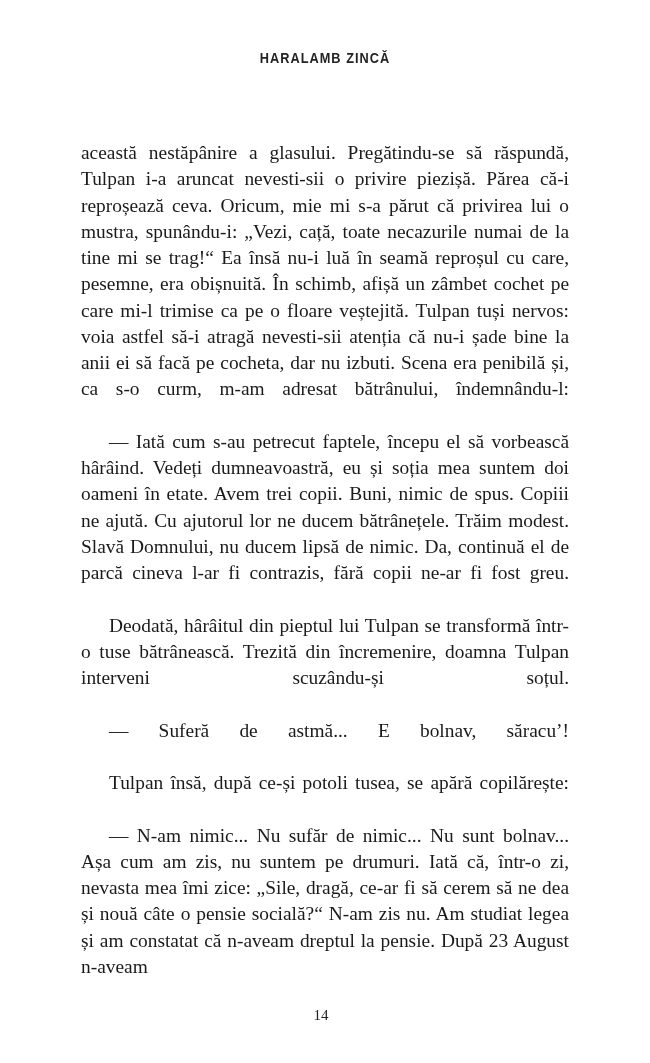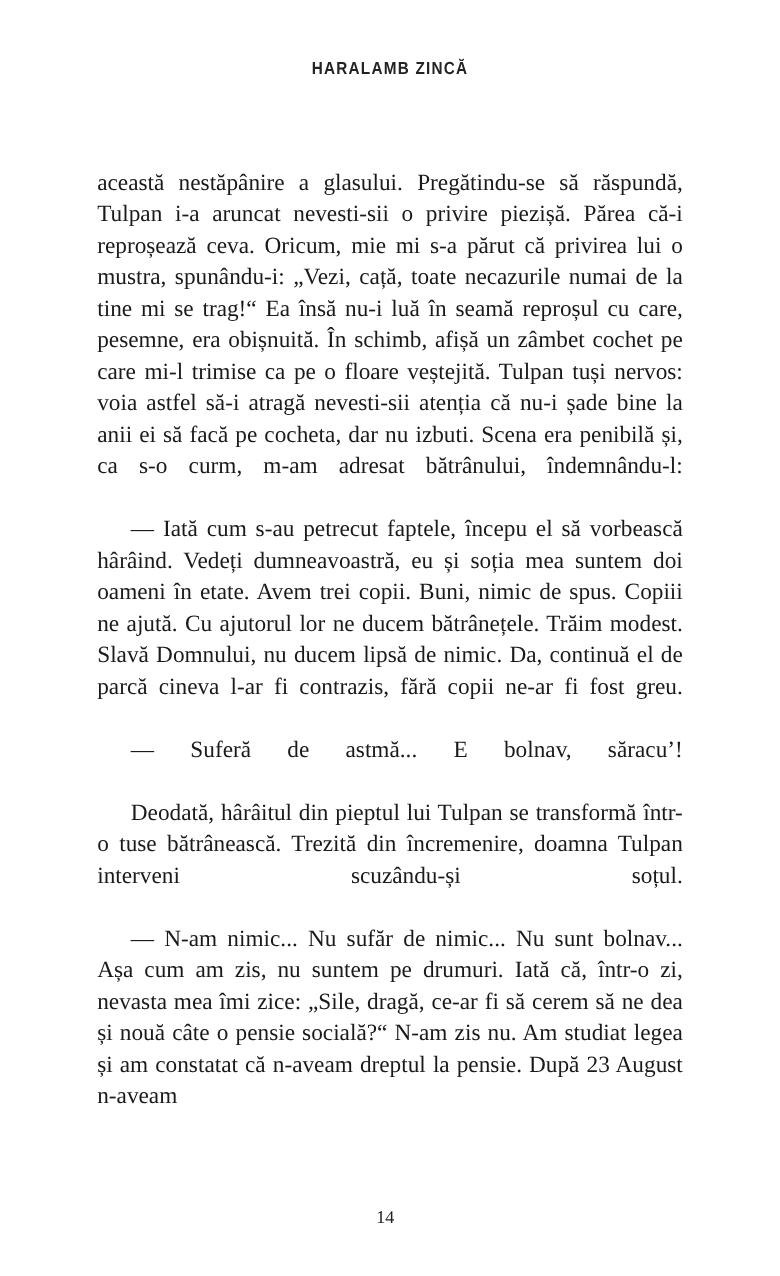--- a/index.html
+++ b/index.html
@@ -77,20 +77,21 @@
 </head>
 <body>
 
 <div class="page">
 
   <div class="running-head">HARALAMB ZINCĂ</div>
 
   <div class="textblock">
     <p class="first">această nestăpânire a glasului. Pregătindu-se să răs­pundă, Tulpan i-a aruncat nevesti-sii o privire piezișă. Părea că-i reproșează ceva. Oricum, mie mi s-a părut că privirea lui o mustra, spunându-i: „Vezi, cață, toate necazurile numai de la tine mi se trag!“ Ea însă nu-i luă în seamă reproșul cu care, pesemne, era obiș­nuită. În schimb, afișă un zâmbet cochet pe care mi-l trimise ca pe o floare veștejită. Tulpan tuși nervos: voia astfel să-i atragă nevesti-sii atenția că nu-i șade bine la anii ei să facă pe cocheta, dar nu izbuti. Scena era penibilă și, ca s-o curm, m-am adresat bătrânului, îndemnându-l:</p>
     <p>— Iată cum s-au petrecut faptele, începu el să vor­bească hârâind. Vedeți dumneavoastră, eu și soția mea suntem doi oameni în etate. Avem trei copii. Buni, nimic de spus. Copiii ne ajută. Cu ajutorul lor ne ducem bătrânețele. Trăim modest. Slavă Domnului, nu ducem lipsă de nimic. Da, continuă el de parcă cineva l-ar fi contrazis, fără copii ne-ar fi fost greu.</p>
+    <p>Deodată, hârâitul din pieptul lui Tulpan se trans­formă într-o tuse bătrânească. Trezită din încreme­nire, doamna Tulpan interveni scuzându-și soțul.</p>
     <p>— Suferă de astmă... E bolnav, săracu’!</p>
-    <p>Deodată, hârâitul din pieptul lui Tulpan se trans­formă într-o tuse bătrânească. Trezită din încreme­nire, doamna Tulpan interveni scuzându-și soțul.</p>
+    <p>Tulpan însă, după ce-și potoli tusea, se apără copilărește:</p>
     <p>— N-am nimic... Nu sufăr de nimic... Nu sunt bolnav... Așa cum am zis, nu suntem pe drumuri. Iată că, într-o zi, nevasta mea îmi zice: „Sile, dragă, ce-ar fi să cerem să ne dea și nouă câte o pensie socială?“ N-am zis nu. Am studiat legea și am constatat că n-aveam dreptul la pensie. După 23 August n-aveam</p>
   </div>
 
   <div class="folio">14</div>
 
 </div>
 
 </body></html>

